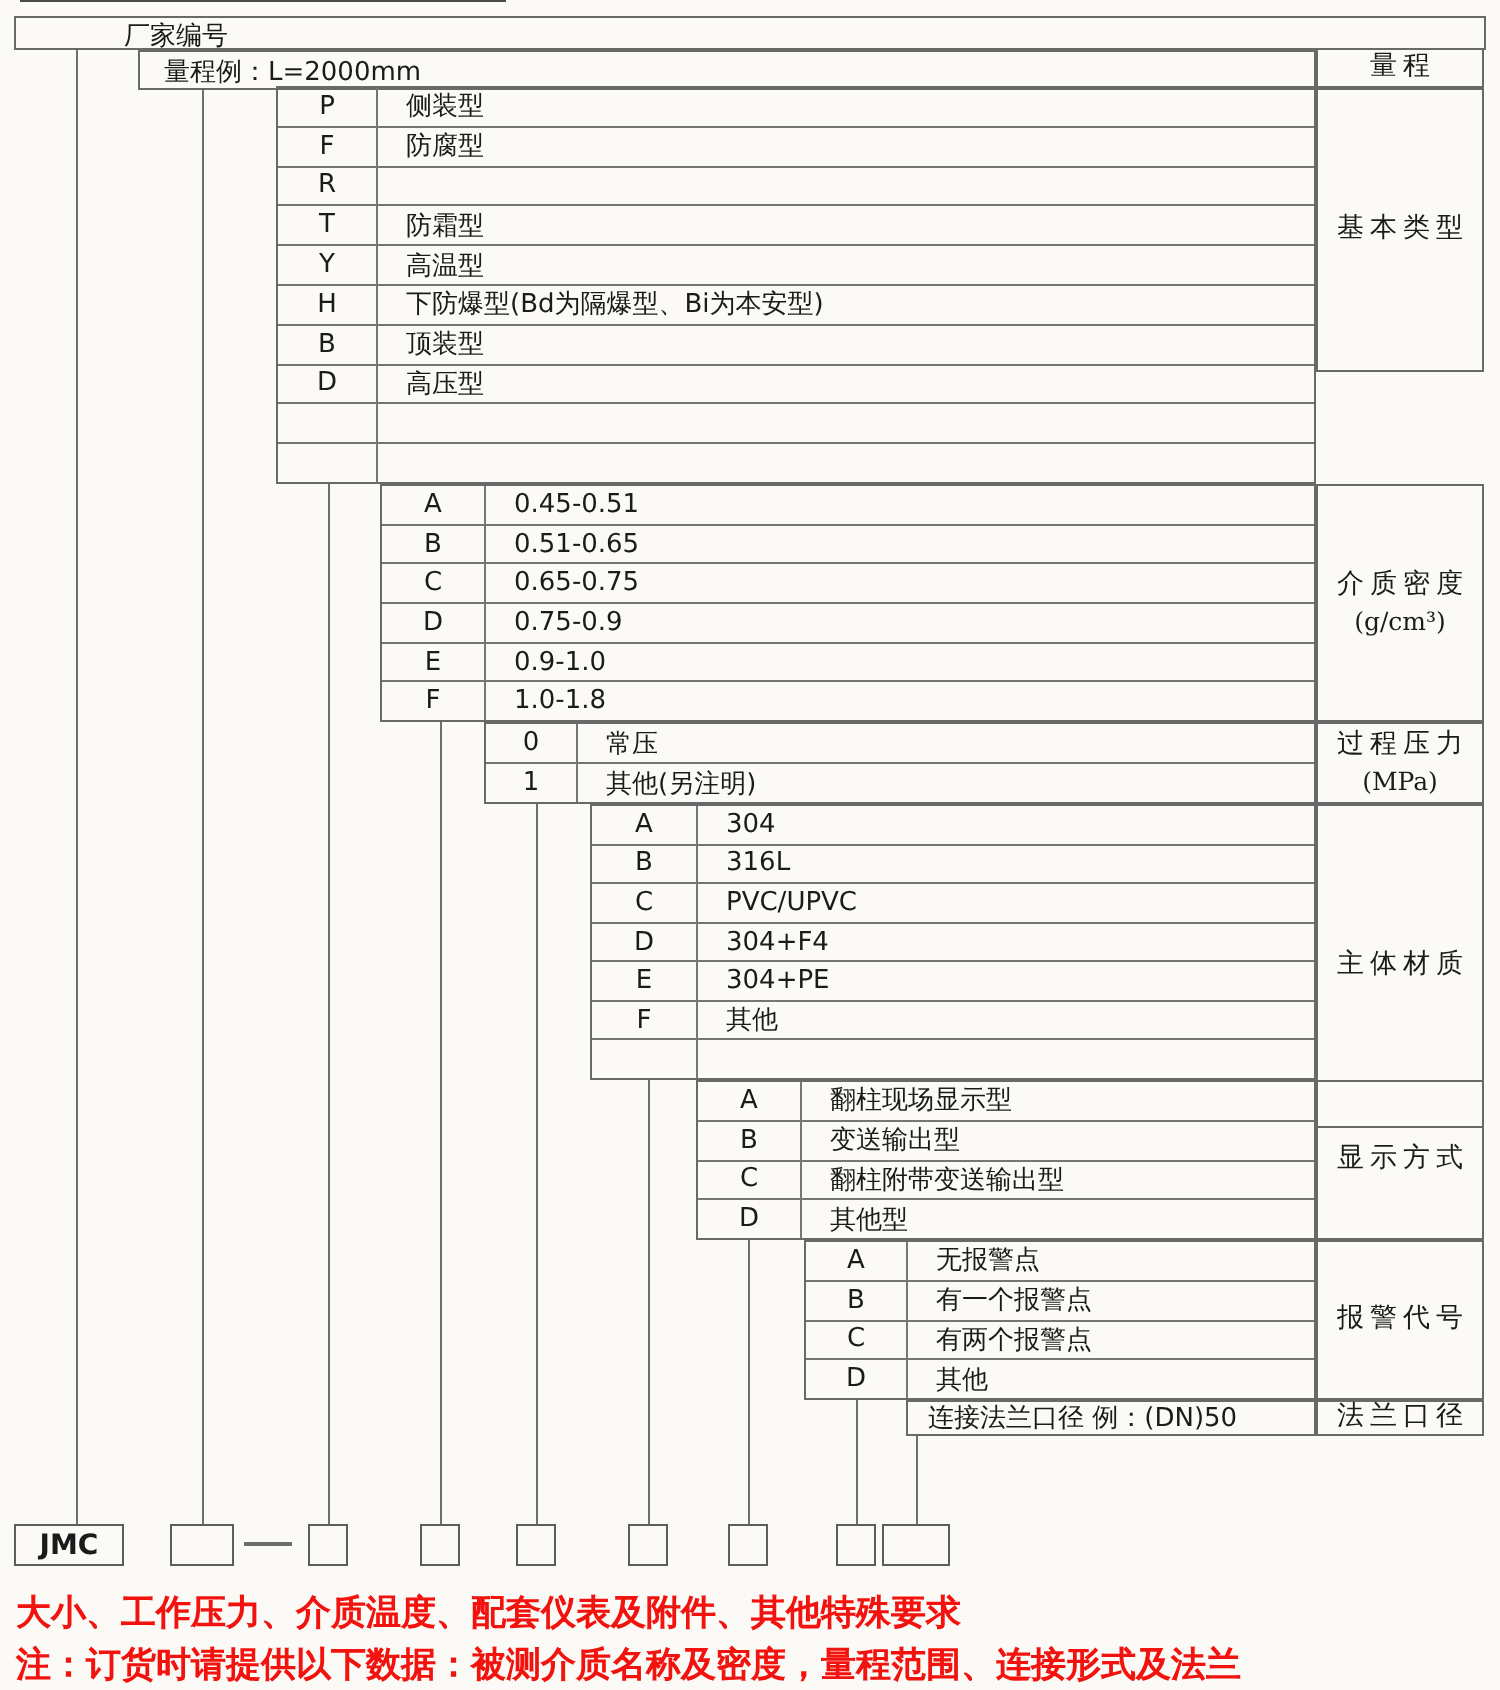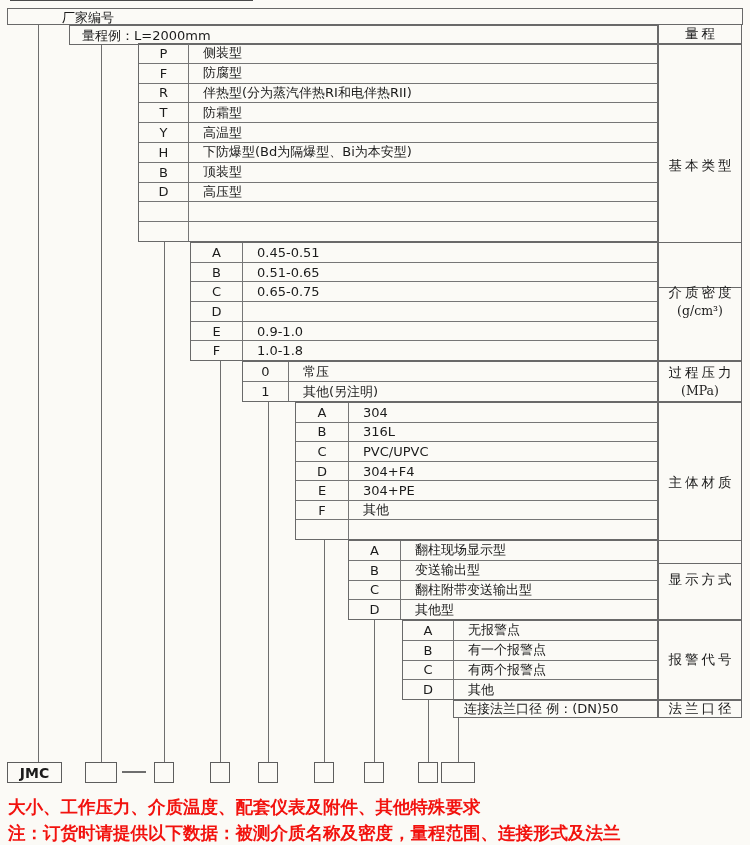--- a/index.html
+++ b/index.html
@@ -54,21 +54,20 @@
         <div class="row">
           <div class="code" style="width: 50px;">P</div>
           <div class="desc">侧装型</div>
         </div>
         <div class="row">
           <div class="code" style="width: 50px;">F</div>
           <div class="desc">防腐型</div>
         </div>
         <div class="row">
           <div class="code" style="width: 50px;">R</div>
-          <div class="desc">伴热型(分为蒸汽伴热RI和电伴热RII)</div>
         </div>
         <div class="row">
           <div class="code" style="width: 50px;">T</div>
           <div class="desc">防霜型</div>
         </div>
         <div class="row">
           <div class="code" style="width: 50px;">Y</div>
           <div class="desc">高温型</div>
         </div>
         <div class="row">
@@ -100,20 +99,21 @@
         <div class="row">
           <div class="code" style="width: 52px;">B</div>
           <div class="desc">0.51-0.65</div>
         </div>
         <div class="row">
           <div class="code" style="width: 52px;">C</div>
           <div class="desc">0.65-0.75</div>
         </div>
         <div class="row">
           <div class="code" style="width: 52px;">D</div>
+          <div class="desc">0.75-0.9</div>
         </div>
         <div class="row">
           <div class="code" style="width: 52px;">E</div>
           <div class="desc">0.9-1.0</div>
         </div>
         <div class="row">
           <div class="code" style="width: 52px;">F</div>
           <div class="desc">1.0-1.8</div>
         </div>
       </div>
@@ -194,21 +194,21 @@
         </div>
       </div>
       <div class="sec" style="left: 453px; top: 700px; width: 205px; height: 18px;">
         <div class="row">
           <div class="desc" style="padding-left: 10px;">连接法兰口径 例：(DN)50</div>
         </div>
       </div>
       <div class="side-cell" style="left: 658px; width: 84px; top: 24px; height: 20px;">
         <div>量程</div>
       </div>
-      <div class="side-cell" style="left: 658px; width: 84px; top: 44px; height: 244px;">
+      <div class="side-cell" style="left: 658px; width: 84px; top: 44px; height: 142px;">
         <div>基本类型</div>
       </div>
       <div class="side-cell" style="left: 658px; width: 84px; top: 242px; height: 119px;">
         <div>介质密度</div>
         <div class="sub">(g/cm³)</div>
       </div>
       <div class="side-cell" style="left: 658px; width: 84px; top: 361px; height: 41px;">
         <div>过程压力</div>
         <div class="sub">(MPa)</div>
       </div>

